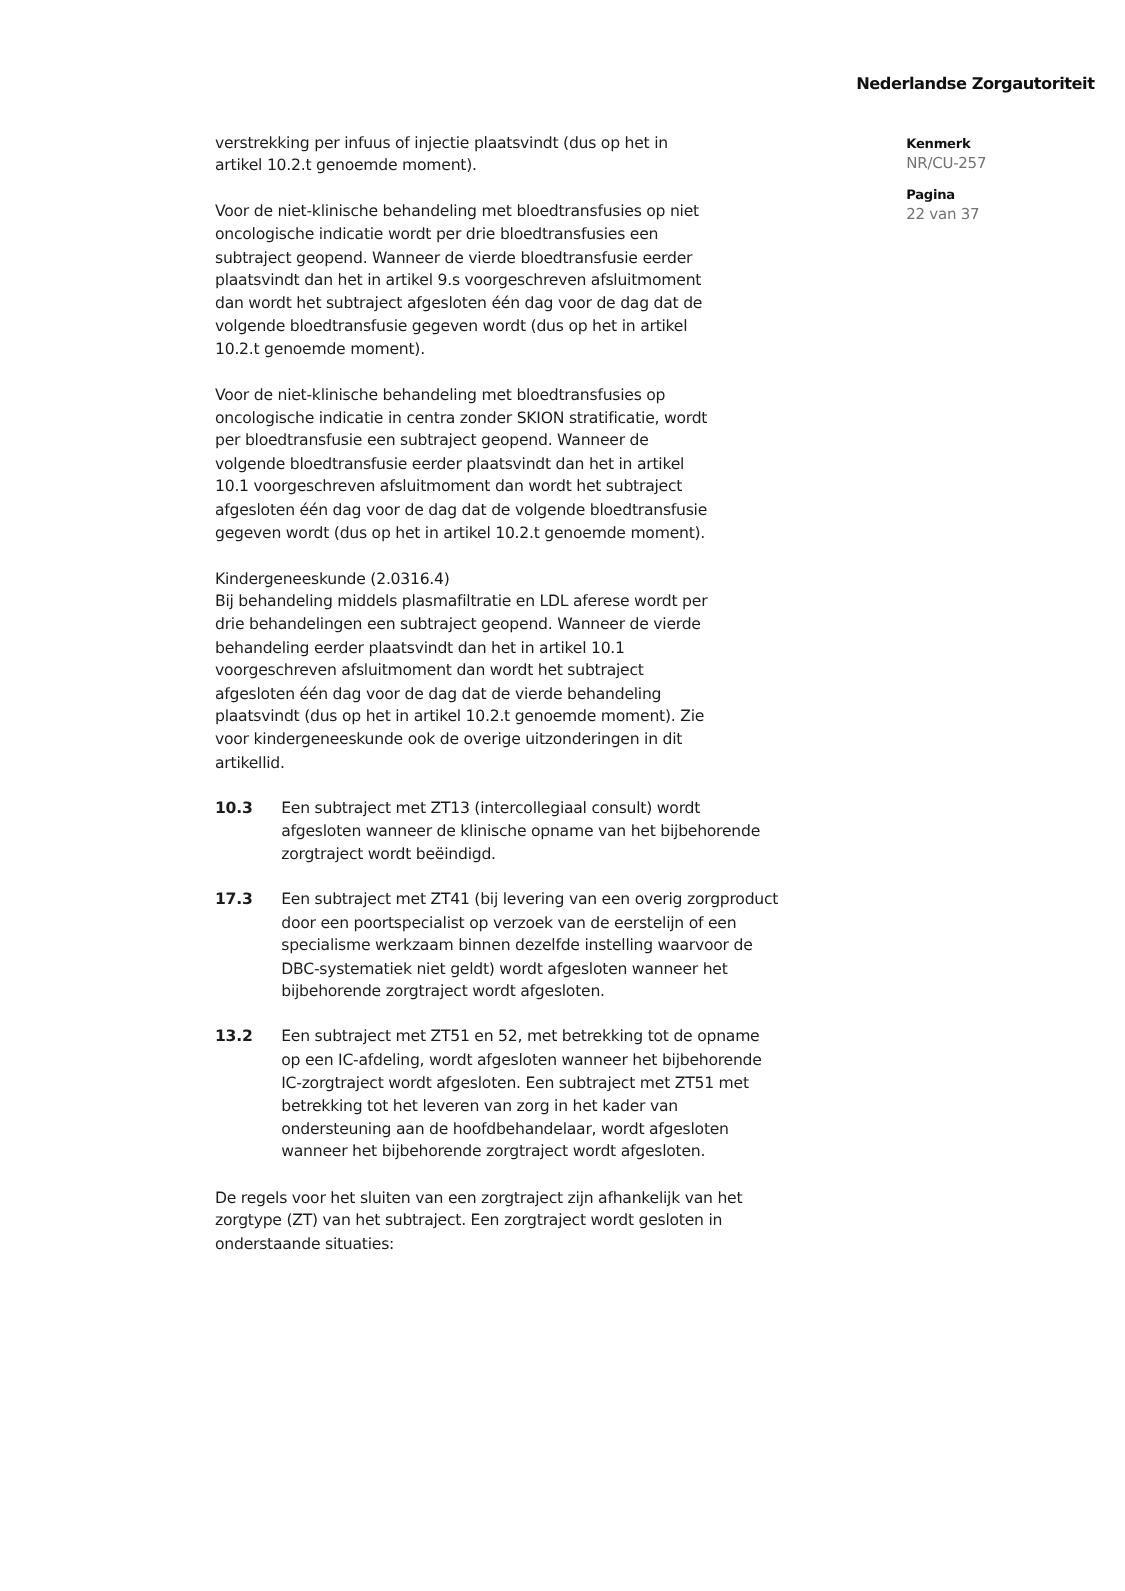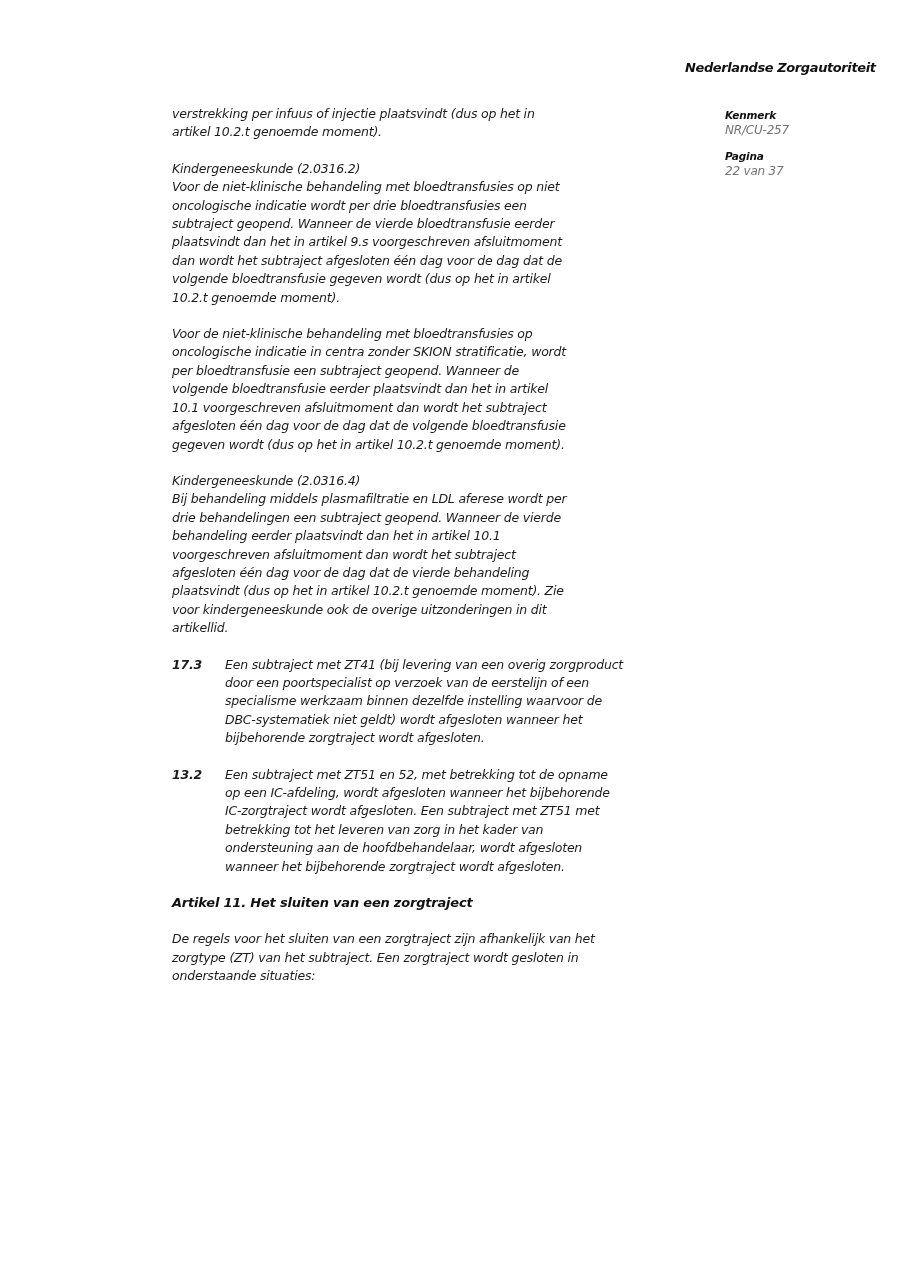--- a/index.html
+++ b/index.html
@@ -1,15 +1,15 @@
 <!DOCTYPE html>
 <html><head>
 <meta charset="utf-8">
 <style>
-  * { margin: 0; padding: 0; box-sizing: border-box; font-style: italic; }
+  * { margin: 0; padding: 0; box-sizing: border-box; }
   html, body { background: #ffffff; }
   body {
     width: 900px; height: 1273px;
     font-family: "DejaVu Sans", "Liberation Sans", sans-serif;
     color: #1c1c1c;
   }
   .page {
     position: relative;
     width: 900px; height: 1273px;
     background: #ffffff;
@@ -86,21 +86,20 @@
     <div class="meta-label">Pagina</div>
     <div class="meta-value">22 van 37</div>
   </div>
 
   <div class="content">
 
     <div class="block pre indent">verstrekking per infuus of injectie plaatsvindt (dus op het in
 artikel 10.2.t genoemde moment).</div>
 
     <div class="block indent">
-      <div class="pre">Kindergeneeskunde (2.0316.2)</div>
       <div class="pre">Voor de niet-klinische behandeling met bloedtransfusies op niet
 oncologische indicatie wordt per drie bloedtransfusies een
 subtraject geopend. Wanneer de vierde bloedtransfusie eerder
 plaatsvindt dan het in artikel 9.s voorgeschreven afsluitmoment
 dan wordt het subtraject afgesloten één dag voor de dag dat de
 volgende bloedtransfusie gegeven wordt (dus op het in artikel
 10.2.t genoemde moment).</div>
     </div>
 
     <div class="block indent">
@@ -118,41 +117,46 @@
       <div class="pre">Bij behandeling middels plasmafiltratie en LDL aferese wordt per
 drie behandelingen een subtraject geopend. Wanneer de vierde
 behandeling eerder plaatsvindt dan het in artikel 10.1
 voorgeschreven afsluitmoment dan wordt het subtraject
 afgesloten één dag voor de dag dat de vierde behandeling
 plaatsvindt (dus op het in artikel 10.2.t genoemde moment). Zie
 voor kindergeneeskunde ook de overige uitzonderingen in dit
 artikellid.</div>
     </div>
 
+    <div class="numbered-item">
+      <div class="item-number">10.3</div>
+      <div class="pre">Een subtraject met ZT13 (intercollegiaal consult) wordt
+afgesloten wanneer de klinische opname van het bijbehorende
+zorgtraject wordt beëindigd.</div>
+    </div>
 
     <div class="numbered-item">
       <div class="item-number">17.3</div>
       <div class="pre">Een subtraject met ZT41 (bij levering van een overig zorgproduct
 door een poortspecialist op verzoek van de eerstelijn of een
 specialisme werkzaam binnen dezelfde instelling waarvoor de
 DBC-systematiek niet geldt) wordt afgesloten wanneer het
 bijbehorende zorgtraject wordt afgesloten.</div>
     </div>
 
     <div class="numbered-item">
       <div class="item-number">13.2</div>
       <div class="pre">Een subtraject met ZT51 en 52, met betrekking tot de opname
 op een IC-afdeling, wordt afgesloten wanneer het bijbehorende
 IC-zorgtraject wordt afgesloten. Een subtraject met ZT51 met
 betrekking tot het leveren van zorg in het kader van
 ondersteuning aan de hoofdbehandelaar, wordt afgesloten
 wanneer het bijbehorende zorgtraject wordt afgesloten.</div>
     </div>
 
-    <div class="article-heading">Artikel 11. Het sluiten van een zorgtraject</div>
 
     <div class="block pre">De regels voor het sluiten van een zorgtraject zijn afhankelijk van het
 zorgtype (ZT) van het subtraject. Een zorgtraject wordt gesloten in
 onderstaande situaties:</div>
 
   </div>
 
 </div>
 
 </body></html>

